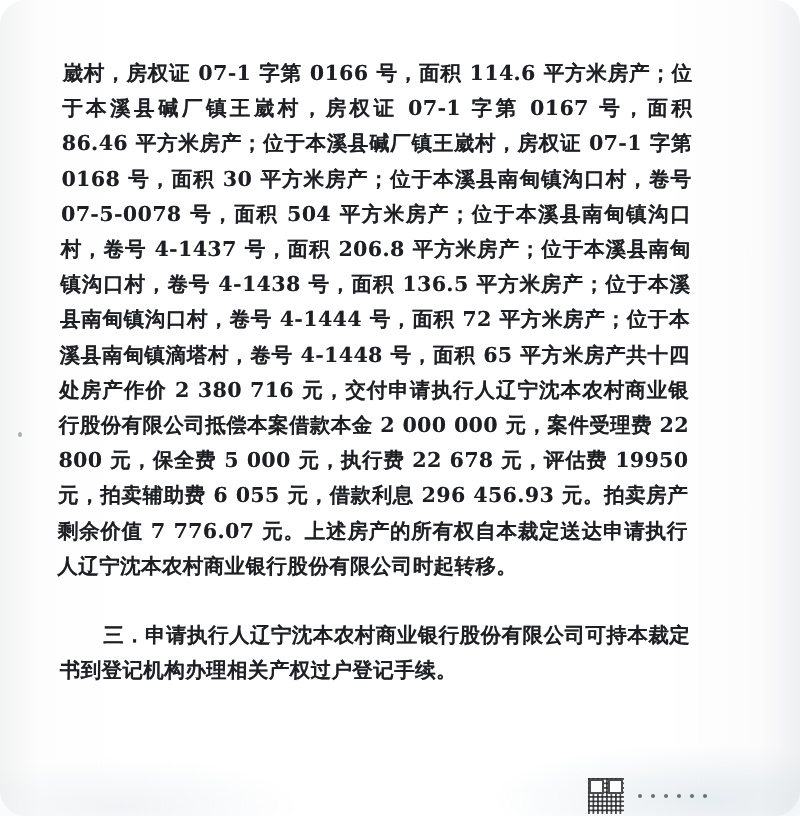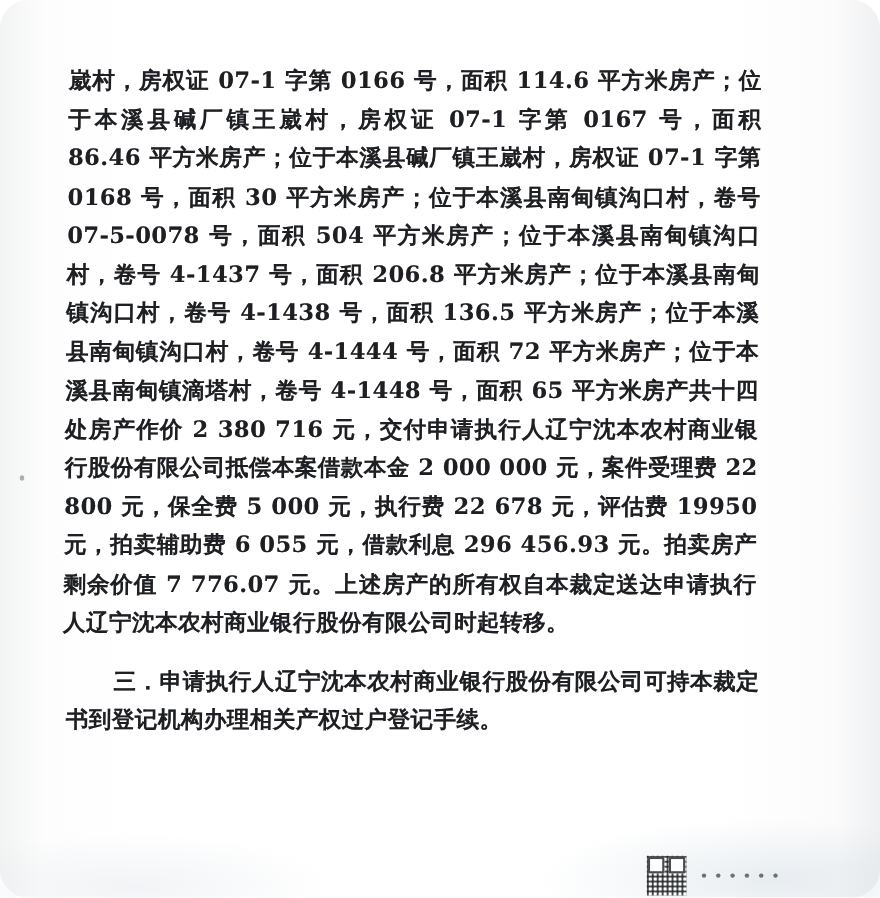--- a/index.html
+++ b/index.html
@@ -48,21 +48,21 @@
     text-align: justify;
     text-justify: inter-character;
     letter-spacing: 0.4px;
     margin: 0;
     font-weight: 600;
     text-shadow: 0 0 0.6px rgba(40,42,46,0.55);
     transform: skewX(-0.6deg);
   }
 
   .para + .para {
-    margin-top: 18px;
+    margin-top: 34px;
   }
 
   .indent {
     text-indent: 2.1em;
   }
 
   
   .fleck {
     position: absolute;
     left: 18px;

